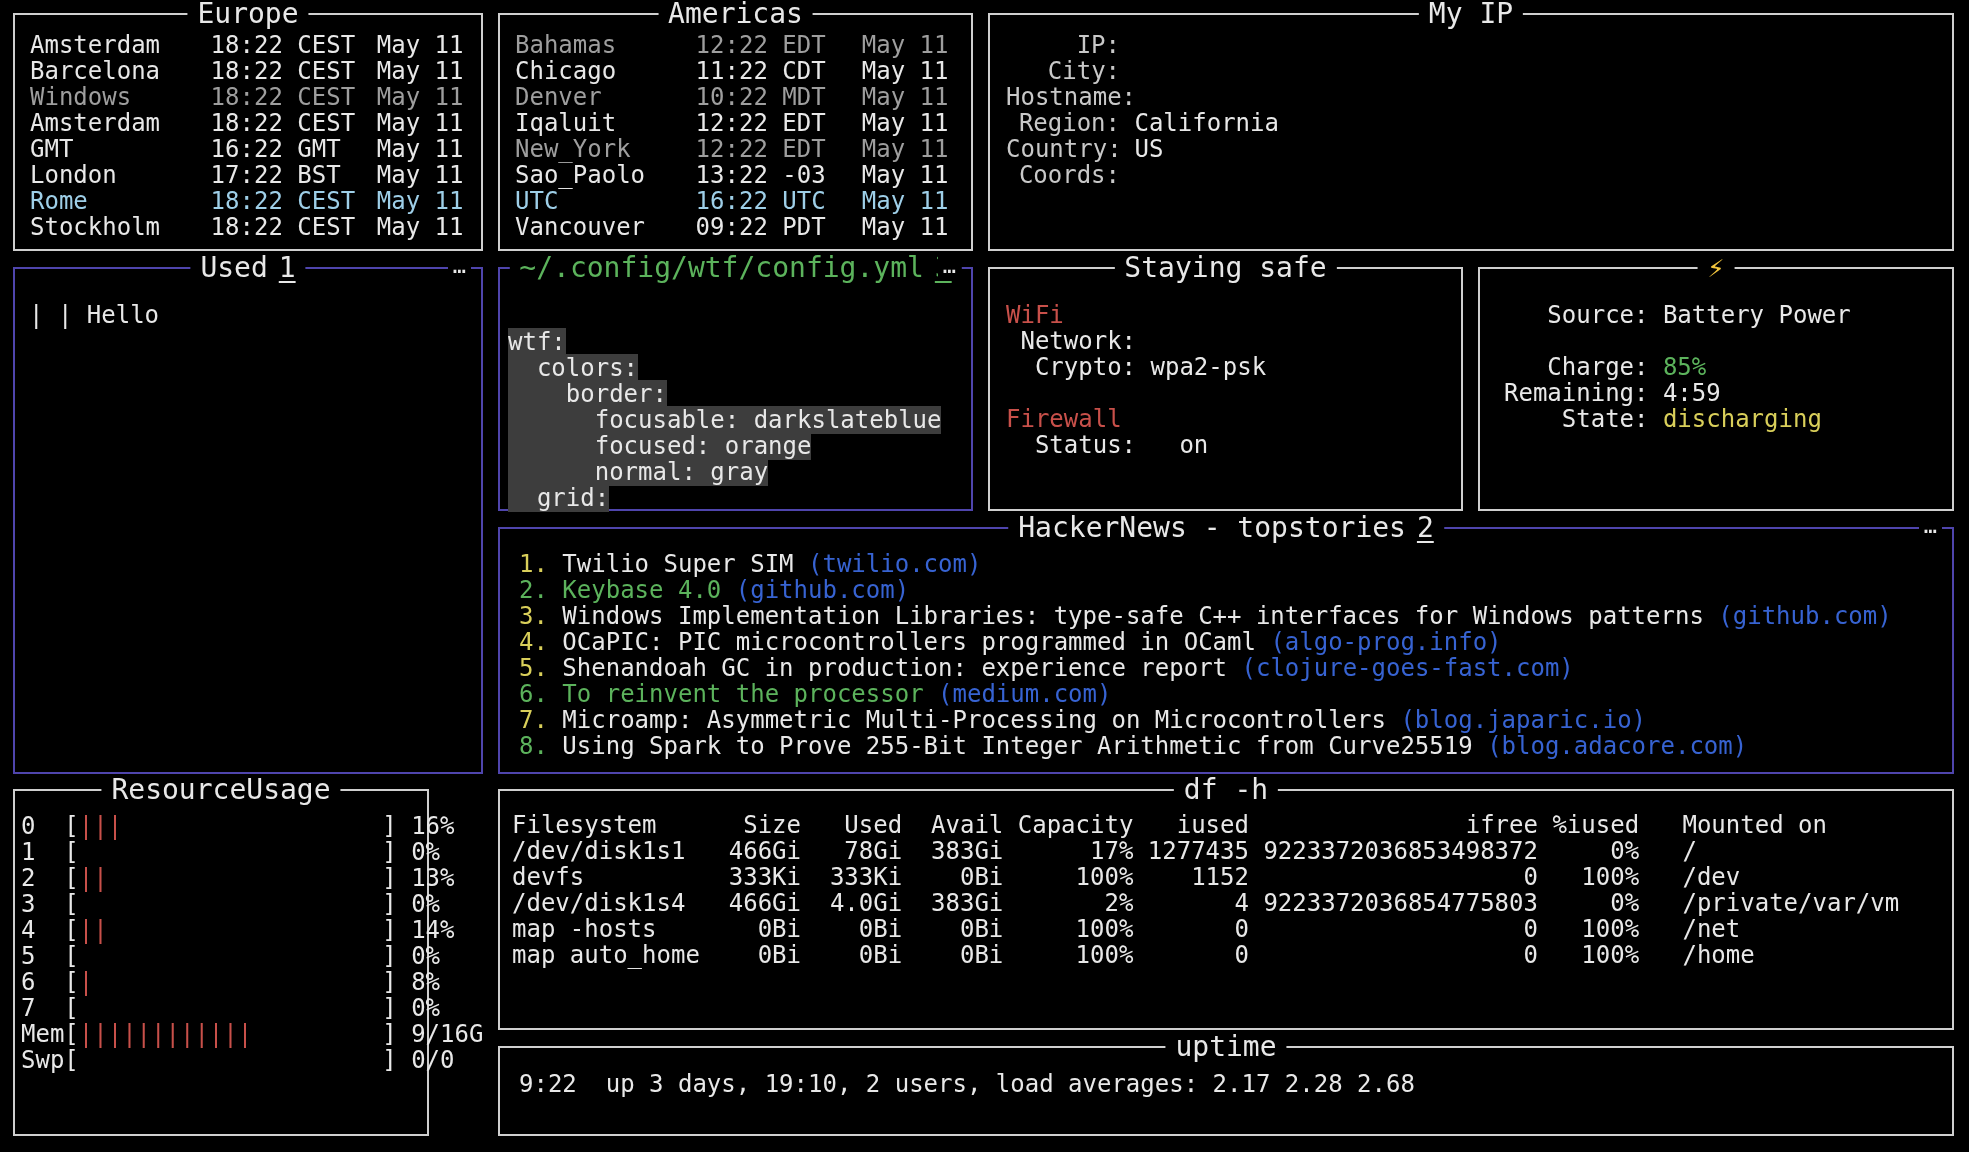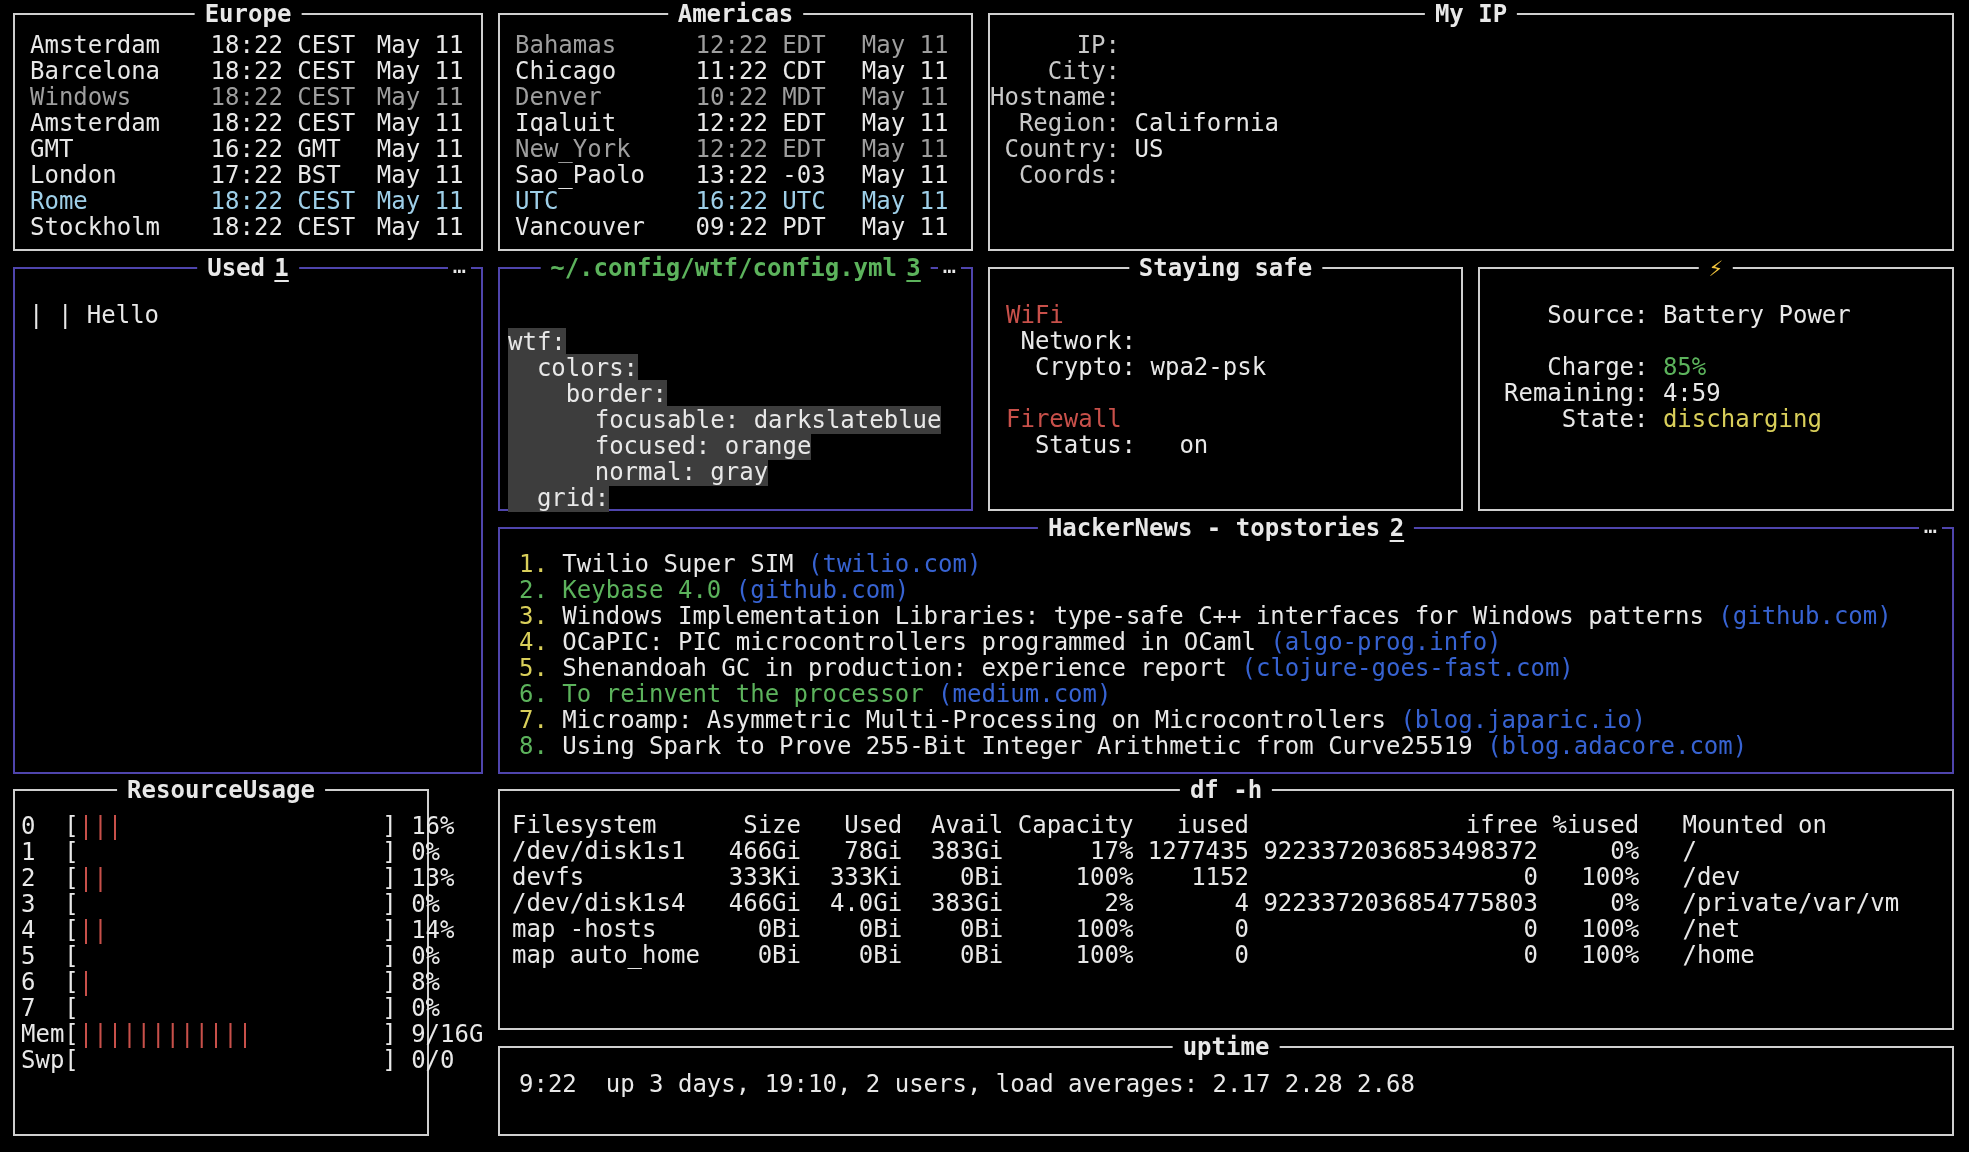--- a/index.html
+++ b/index.html
@@ -12,22 +12,22 @@
   html,body{background:#000;}
   body{
     width:1969px;height:1152px;position:relative;overflow:hidden;
     font-family:"DejaVu Sans Mono", monospace;
     font-size:24px;line-height:26px;color:var(--white);
   }
   .panel{position:absolute;border:2px solid var(--border_normal);background:#000;}
   .panel.focusable{border-color:var(--border_focusable);}
   .panel-title{
     position:absolute;top:-15px;left:50%;transform:translateX(-50%);
-    background:#000;padding:0 10px;white-space:nowrap;font-weight:bold;
-    font-size:24px;line-height:28px;color:var(--white);
+    background:#000;padding:0 10px;white-space:nowrap;font-weight:normal;
+    font-size:28px;line-height:28px;color:var(--white);
   }
   .panel-title u{text-underline-offset:4px;margin-left:.65ch;}
   .panel-title.green{color:var(--green);}
   .panel-title .lightning{color:var(--gold);}
   .more{
     position:absolute;top:-16px;right:10px;background:#000;padding:0 5px;
     color:var(--white);font-size:22px;line-height:26px;
   }
   
   .c-white{color:var(--white);} .c-gray{color:var(--gray);}
@@ -48,21 +48,21 @@
   #p-df       {left:498px; top:789px;  width:1456px; height:241px;}
   #p-uptime   {left:498px; top:1046px; width:1456px; height:90px;}
 
   
   .clock-rows{padding:17px 0 0 15px;}
   .clock-row{display:grid;grid-template-columns:12.5ch 11.5ch auto;white-space:pre;height:26px;}
 
   
   .ip-rows{padding:17px 0 0 0;}
   .ip-row{display:flex;white-space:pre;height:26px;}
-  .ip-label{display:inline-block;width:9ch;text-align:right;color:var(--label);}
+  .ip-label{display:inline-block;width:9ch;text-align:right;color:var(--label);padding-left:16px;}
   .ip-value{margin-left:1ch;color:var(--white);}
 
   
   .todo-items{padding:33px 0 0 14px;white-space:pre;}
   .todo-item{height:26px;}
 
   
   .cfg-lines{padding:60px 0 0 8px;white-space:pre;}
   .cfg-line{min-height:26px;}
   .cfg-line .hl{background:var(--highlight_bg);}

